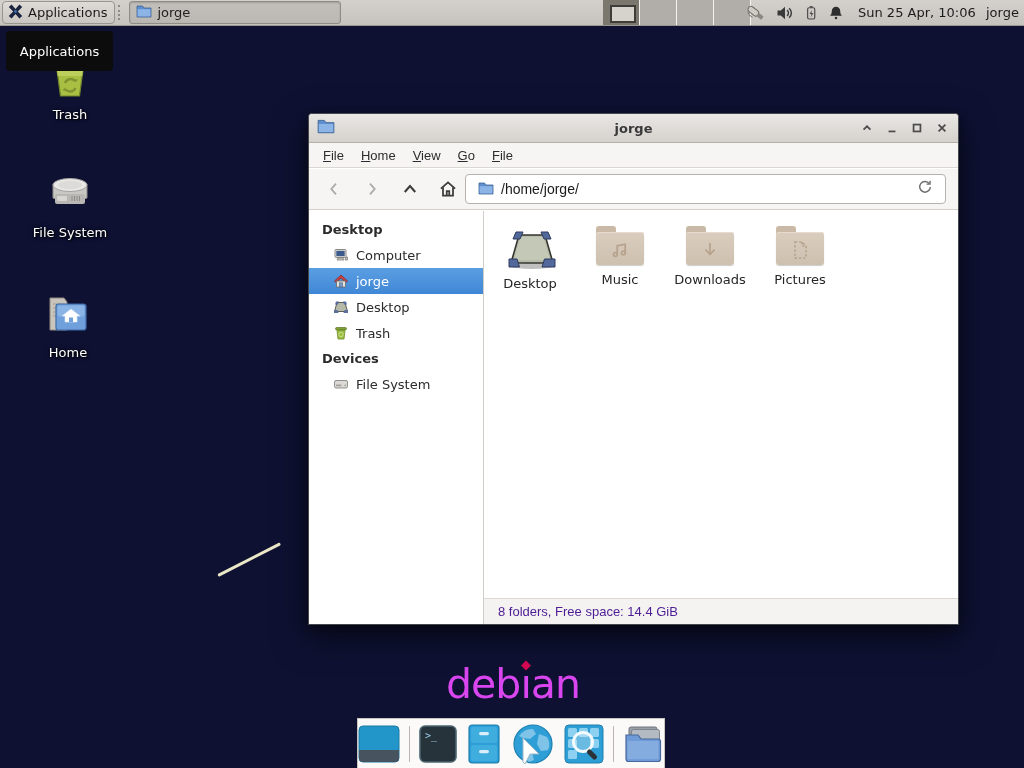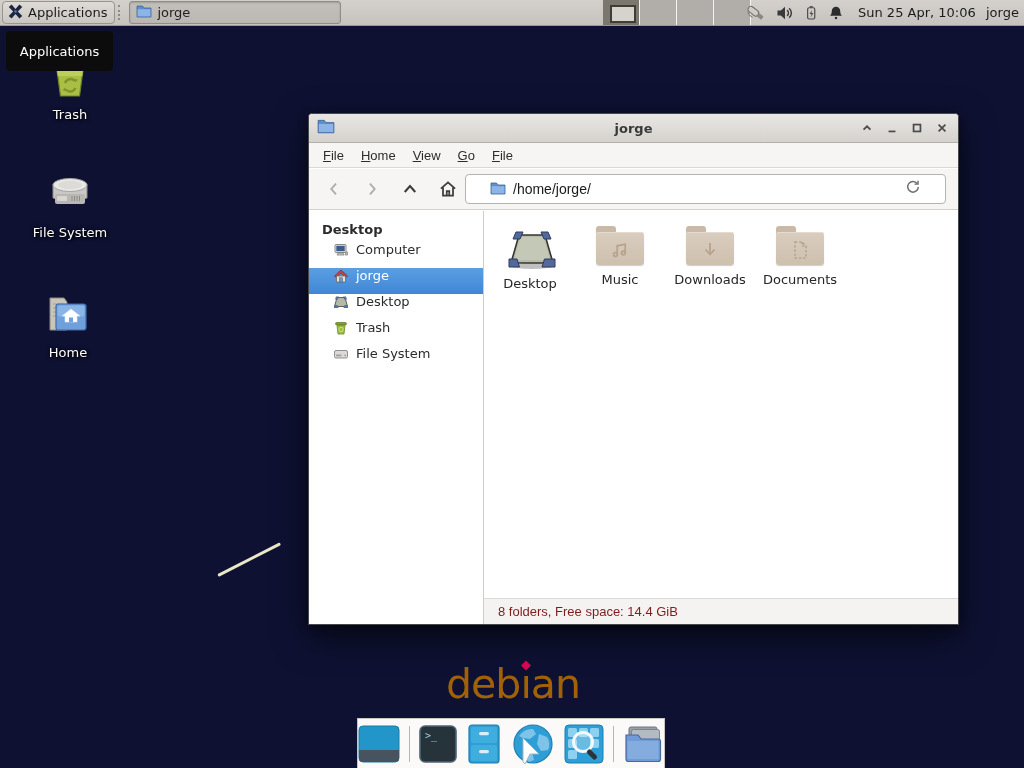--- a/index.html
+++ b/index.html
@@ -41,21 +41,21 @@
   .dicon{width:96px;display:flex;flex-direction:column;align-items:center;z-index:10;}
   .dicon .dlabel{margin-top:5px;color:#fff;font-size:13px;
                  text-shadow:1px 1px 2px #000,0 0 4px #000;}
   .dicon svg{display:block;}
 
   
   .artifact{left:218px;top:574px;width:70px;height:3px;background:#ebe8c8;
             transform:rotate(-27deg);transform-origin:left center;border-radius:2px;}
 
   
-  .deblogo{left:438px;top:660px;width:150px;text-align:center;color:#a16207;
+  .deblogo{left:438px;top:660px;width:150px;text-align:center;color:#d946ef;
            font-size:41px;letter-spacing:-1px;font-family:"DejaVu Sans",sans-serif;}
   .deblogo .iwrap{position:relative;display:inline-block;}
   .deblogo .reddot{position:absolute;left:50%;top:2px;width:7px;height:7px;
                    transform:translateX(-50%) rotate(45deg);}
 
   
   .dock{left:357px;top:718px;width:308px;height:50px;background:#fbfaf8;
         border:1px solid #c9c6c1;border-bottom:none;box-sizing:border-box;
         display:flex;align-items:center;justify-content:center;gap:9px;}
   .dock .dsep{width:1px;height:36px;background:#b9b6b1;}
@@ -80,47 +80,47 @@
            padding-left:14px;box-sizing:border-box;
            font-family:"Liberation Sans",sans-serif;font-size:13px;color:#2d2d2d;}
   .menu-item{display:inline-block;}
   .menu-item::first-letter{text-decoration:underline;}
 
   .toolbar{position:absolute;left:0;top:55px;width:100%;height:41px;background:#f6f5f3;
            border-bottom:1px solid #d4d1cc;display:flex;align-items:center;box-sizing:border-box;}
   .navbtn{width:38px;height:32px;display:flex;align-items:center;justify-content:center;}
   .pathbar{position:absolute;left:156px;top:5px;width:481px;height:30px;background:#fff;
            border:1px solid #b6b3ae;border-radius:4px;display:flex;align-items:center;
-           box-sizing:border-box;padding:0 24px;gap:7px;}
+           box-sizing:border-box;padding:0 12px;gap:7px;}
   .pathtext{flex:1;font-family:"Liberation Sans",sans-serif;font-size:14px;color:#1a1a1a;}
 
   .content{position:absolute;left:0;top:97px;width:100%;bottom:0;display:flex;}
   .sidebar{width:175px;background:#fff;border-right:1px solid #d0cdc8;box-sizing:border-box;
            padding-top:6px;font-size:13px;color:#2b2b2b;}
   .side-header{font-weight:bold;padding:5px 0 4px 13px;height:16px;}
-  .side-item{height:26px;display:flex;align-items:flex-start;gap:7px;padding-left:24px;}
+  .side-item{height:26px;display:flex;align-items:center;gap:7px;padding-left:24px;}
   .side-item svg{flex:0 0 auto;display:block;}
   .side-item.selected{background:linear-gradient(#5b9ee2,#3f87d6);color:#fff;}
 
   .mainpane{flex:1;display:flex;flex-direction:column;background:#fff;}
   .files{flex:1;display:grid;grid-template-columns:repeat(5,90px);
          grid-auto-rows:96px;padding:12px 0 0 1px;align-content:start;}
   .fitem{display:flex;flex-direction:column;align-items:center;}
   .ficon{width:48px;height:40px;position:relative;margin-top:3px;}
   .ficon .ftab{position:absolute;left:0;top:0;width:20px;height:10px;
                background:#c9b9a6;border-radius:3px 3px 0 0;}
   .ficon .fbody{position:absolute;left:0;top:6px;width:48px;height:33px;border-radius:3px;
                 background:linear-gradient(#d9cdbf,#cec0ae);
                 box-shadow:inset 0 1px 0 #e6dbce,0 1px 1px rgba(0,0,0,.2);}
   .ficon svg.emblem{position:absolute;left:13px;top:13px;}
   .flabel{margin-top:6px;font-size:13px;color:#262626;}
 
   .statusbar{height:25px;background:#f4f3f1;border-top:1px solid #dcd9d4;
              display:flex;align-items:center;padding-left:14px;
-             font-family:"Liberation Sans",sans-serif;font-size:13px;color:#7f1d1d;}
+             font-family:"Liberation Sans",sans-serif;font-size:13px;color:#4c1d95;}
 </style>
 </head>
 <body>
 
 <div class="abs panel">
   <div class="app-btn">
     <span>
       <svg width="17" height="17" viewBox="0 0 24 24">
           <path d="M2.5 5.5 L6.5 2 L12 8.5 L17.5 2 L21.5 5.5 L15.3 12 L21.5 18.5 L17.5 22 L12 15.5 L6.5 22 L2.5 18.5 L8.7 12 Z" fill="#1b2540"></path>
           <circle cx="12" cy="12" r="2" fill="#3a6fae"></circle>
@@ -366,20 +366,21 @@
 
       <div class="side-item">
         <svg width="16" height="16" viewBox="0 0 16 16">
             <rect x="2.5" y="2.5" width="11" height="2.4" rx="1.2" fill="#7fa032" stroke="#5c7522" stroke-width="0.7"></rect>
             <path d="M4 5.5 h8 l-1 8.5 H5z" fill="#9cbf3f" stroke="#6d8c2a" stroke-width="0.8"></path>
             <circle cx="8" cy="9.5" r="2.2" fill="none" stroke="#c9dd8e" stroke-width="1"></circle>
           </svg>
         <span>Trash</span>
       </div>
 
+      <div class="side-header">Devices</div>
 
       <div class="side-item">
         <svg width="16" height="16" viewBox="0 0 16 16">
             <rect x="1.5" y="4.5" width="13" height="7.5" rx="1.5" fill="#dcdad6" stroke="#888682" stroke-width="0.9"></rect>
             <rect x="3" y="8.5" width="5.5" height="1.8" fill="#a3a19d"></rect>
             <circle cx="12.2" cy="9.4" r="0.9" fill="#a3a19d"></circle>
           </svg>
         <span>File System</span>
       </div>
     </div>
@@ -432,21 +433,21 @@
 
         <div class="fitem">
           <div class="ficon">
             <div class="ftab"></div>
               <div class="fbody"></div>
             <svg class="emblem" width="22" height="22" viewBox="0 0 22 22" fill="none" stroke="#b7a38d" stroke-width="1.7" stroke-dasharray="2.2 2">
                 <path d="M6 3 h7 l4 4 v12 H6z"></path>
                 <path d="M13 3 v4 h4"></path>
               </svg>
           </div>
-          <div class="flabel">Documents</div>
+          <div class="flabel">Pictures</div>
         </div>
 
 
       </div>
       <div class="statusbar">
         <span>8 folders, Free space: 14.4 GiB</span>
       </div>
     </div>
   </div>
 </div>

